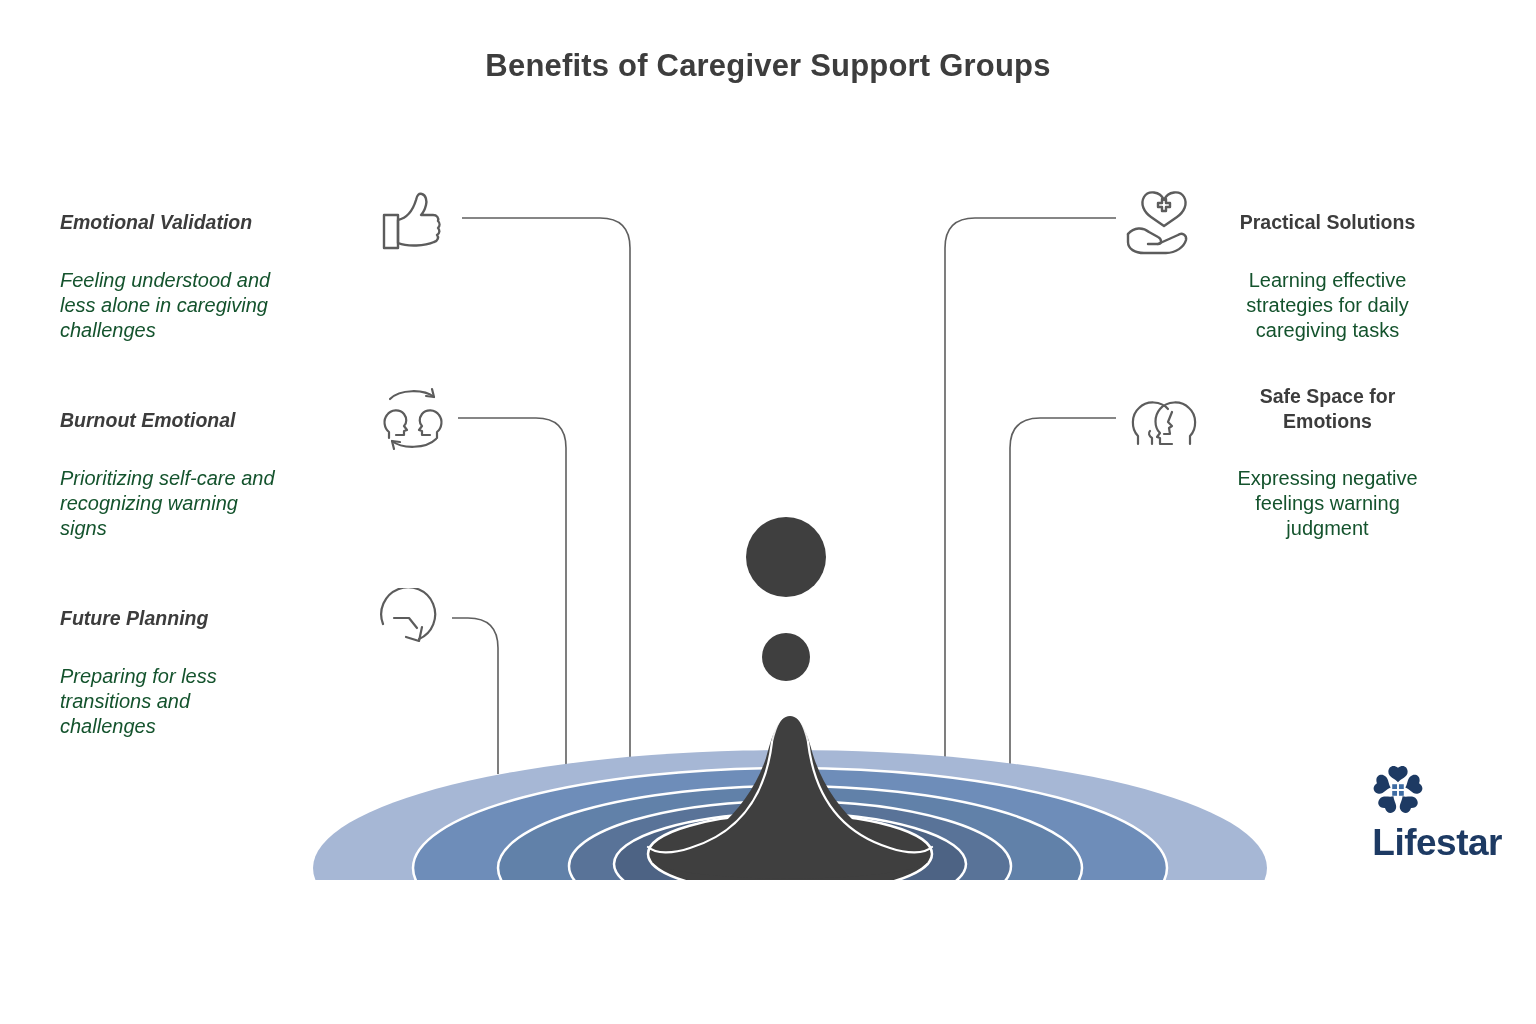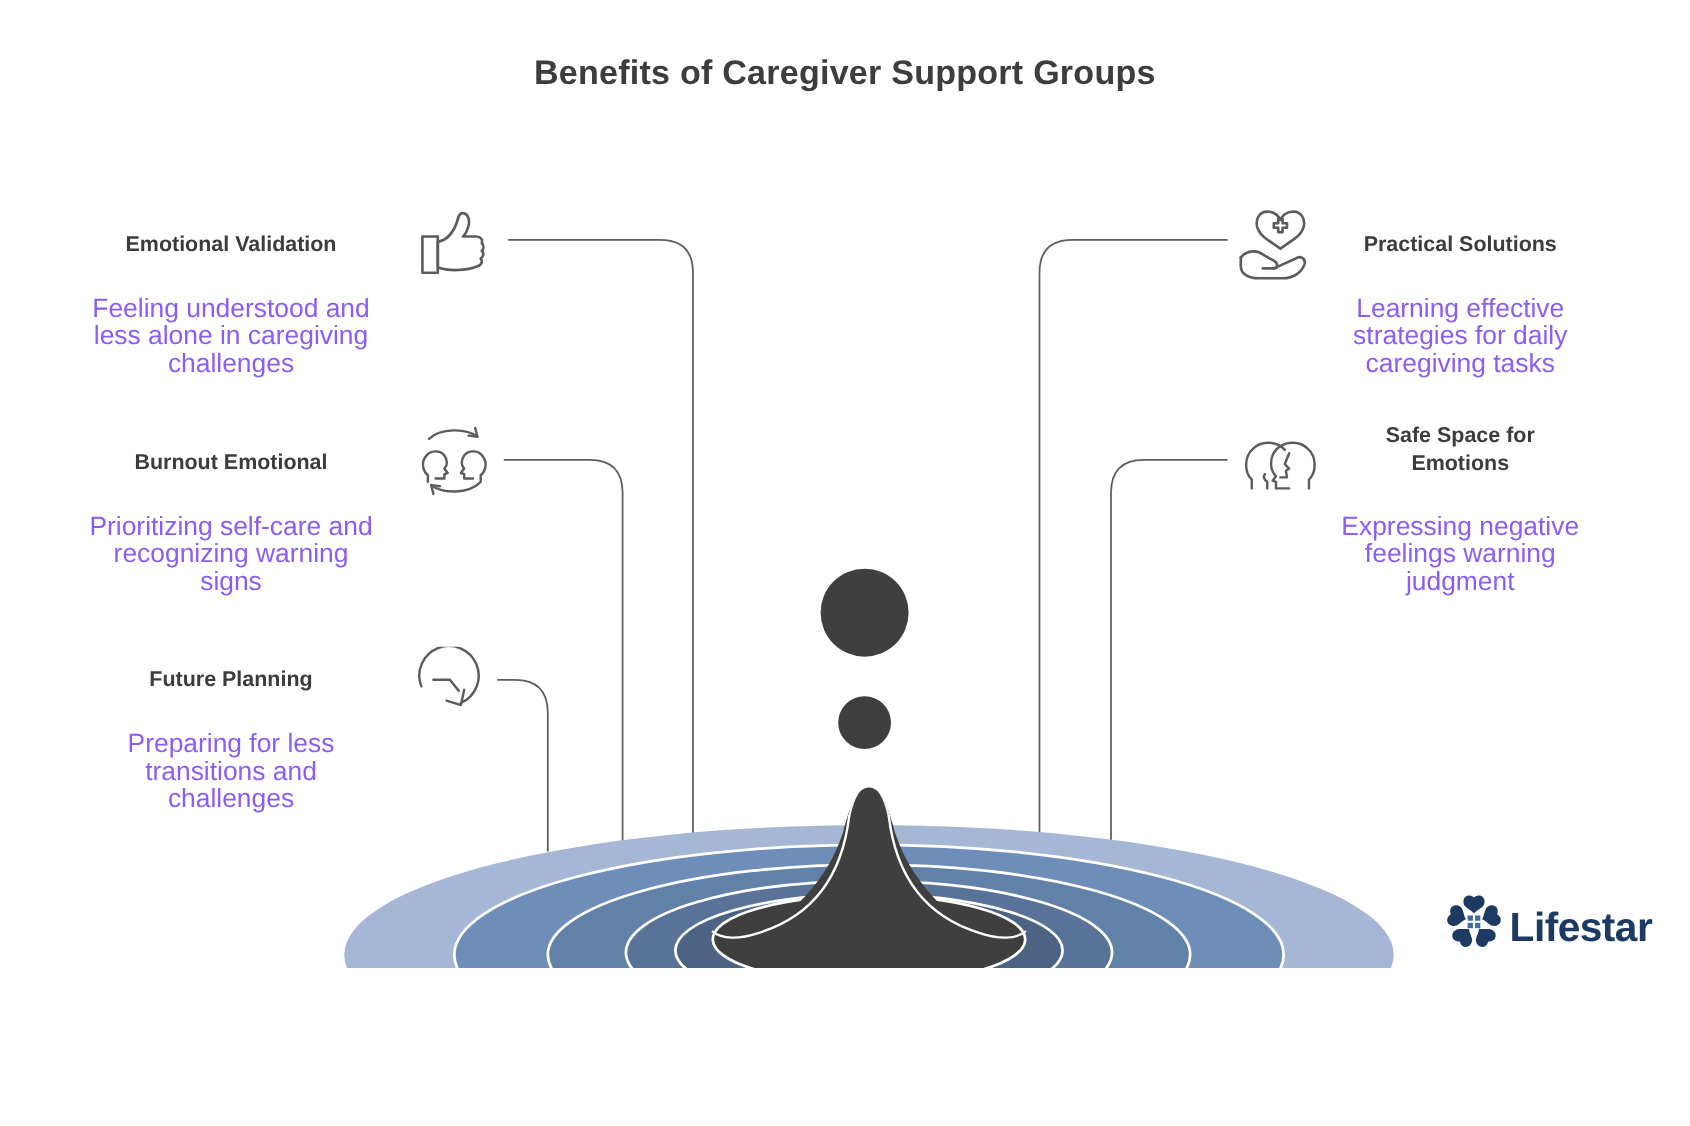--- a/index.html
+++ b/index.html
@@ -9,30 +9,30 @@
   }
   .title{
     position:absolute;left:0;top:48px;width:1536px;text-align:center;
     font-size:31px;font-weight:700;color:#3d3d3d;letter-spacing:.2px;
   }
   .item-heading{
     position:absolute;font-size:19.5px;font-weight:700;color:#3c3c3c;
     line-height:25px;white-space:pre-line;
   }
   .item-body{
-    position:absolute;font-size:24px;font-weight:400;color:#8b5cf6;
+    position:absolute;font-size:20px;font-weight:400;color:#14532d;
     line-height:25px;white-space:pre-line;
   }
-  .left-txt{left:60px;width:300px;text-align:center;}
+  .left-txt{left:60px;width:300px;text-align:left;font-style:italic;}
   .right-txt{left:1210px;width:235px;text-align:center;}
   .icon{position:absolute;}
   .icon svg{display:block;}
   #art{position:absolute;left:0;top:0;}
   .logo{
-    position:absolute;right:34px;bottom:16px;display:flex;align-items:flex-end;gap:6px;
+    position:absolute;right:34px;bottom:16px;display:flex;align-items:flex-start;gap:6px;flex-direction:column;
   }
   .logo-text{
     font-size:37px;font-weight:700;color:#1d3a63;letter-spacing:-0.5px;
   }
 </style>
 </head>
 <body>
 <div id="stage">
 
 <svg id="art" width="1536" height="1024" viewBox="0 0 1536 1024">

